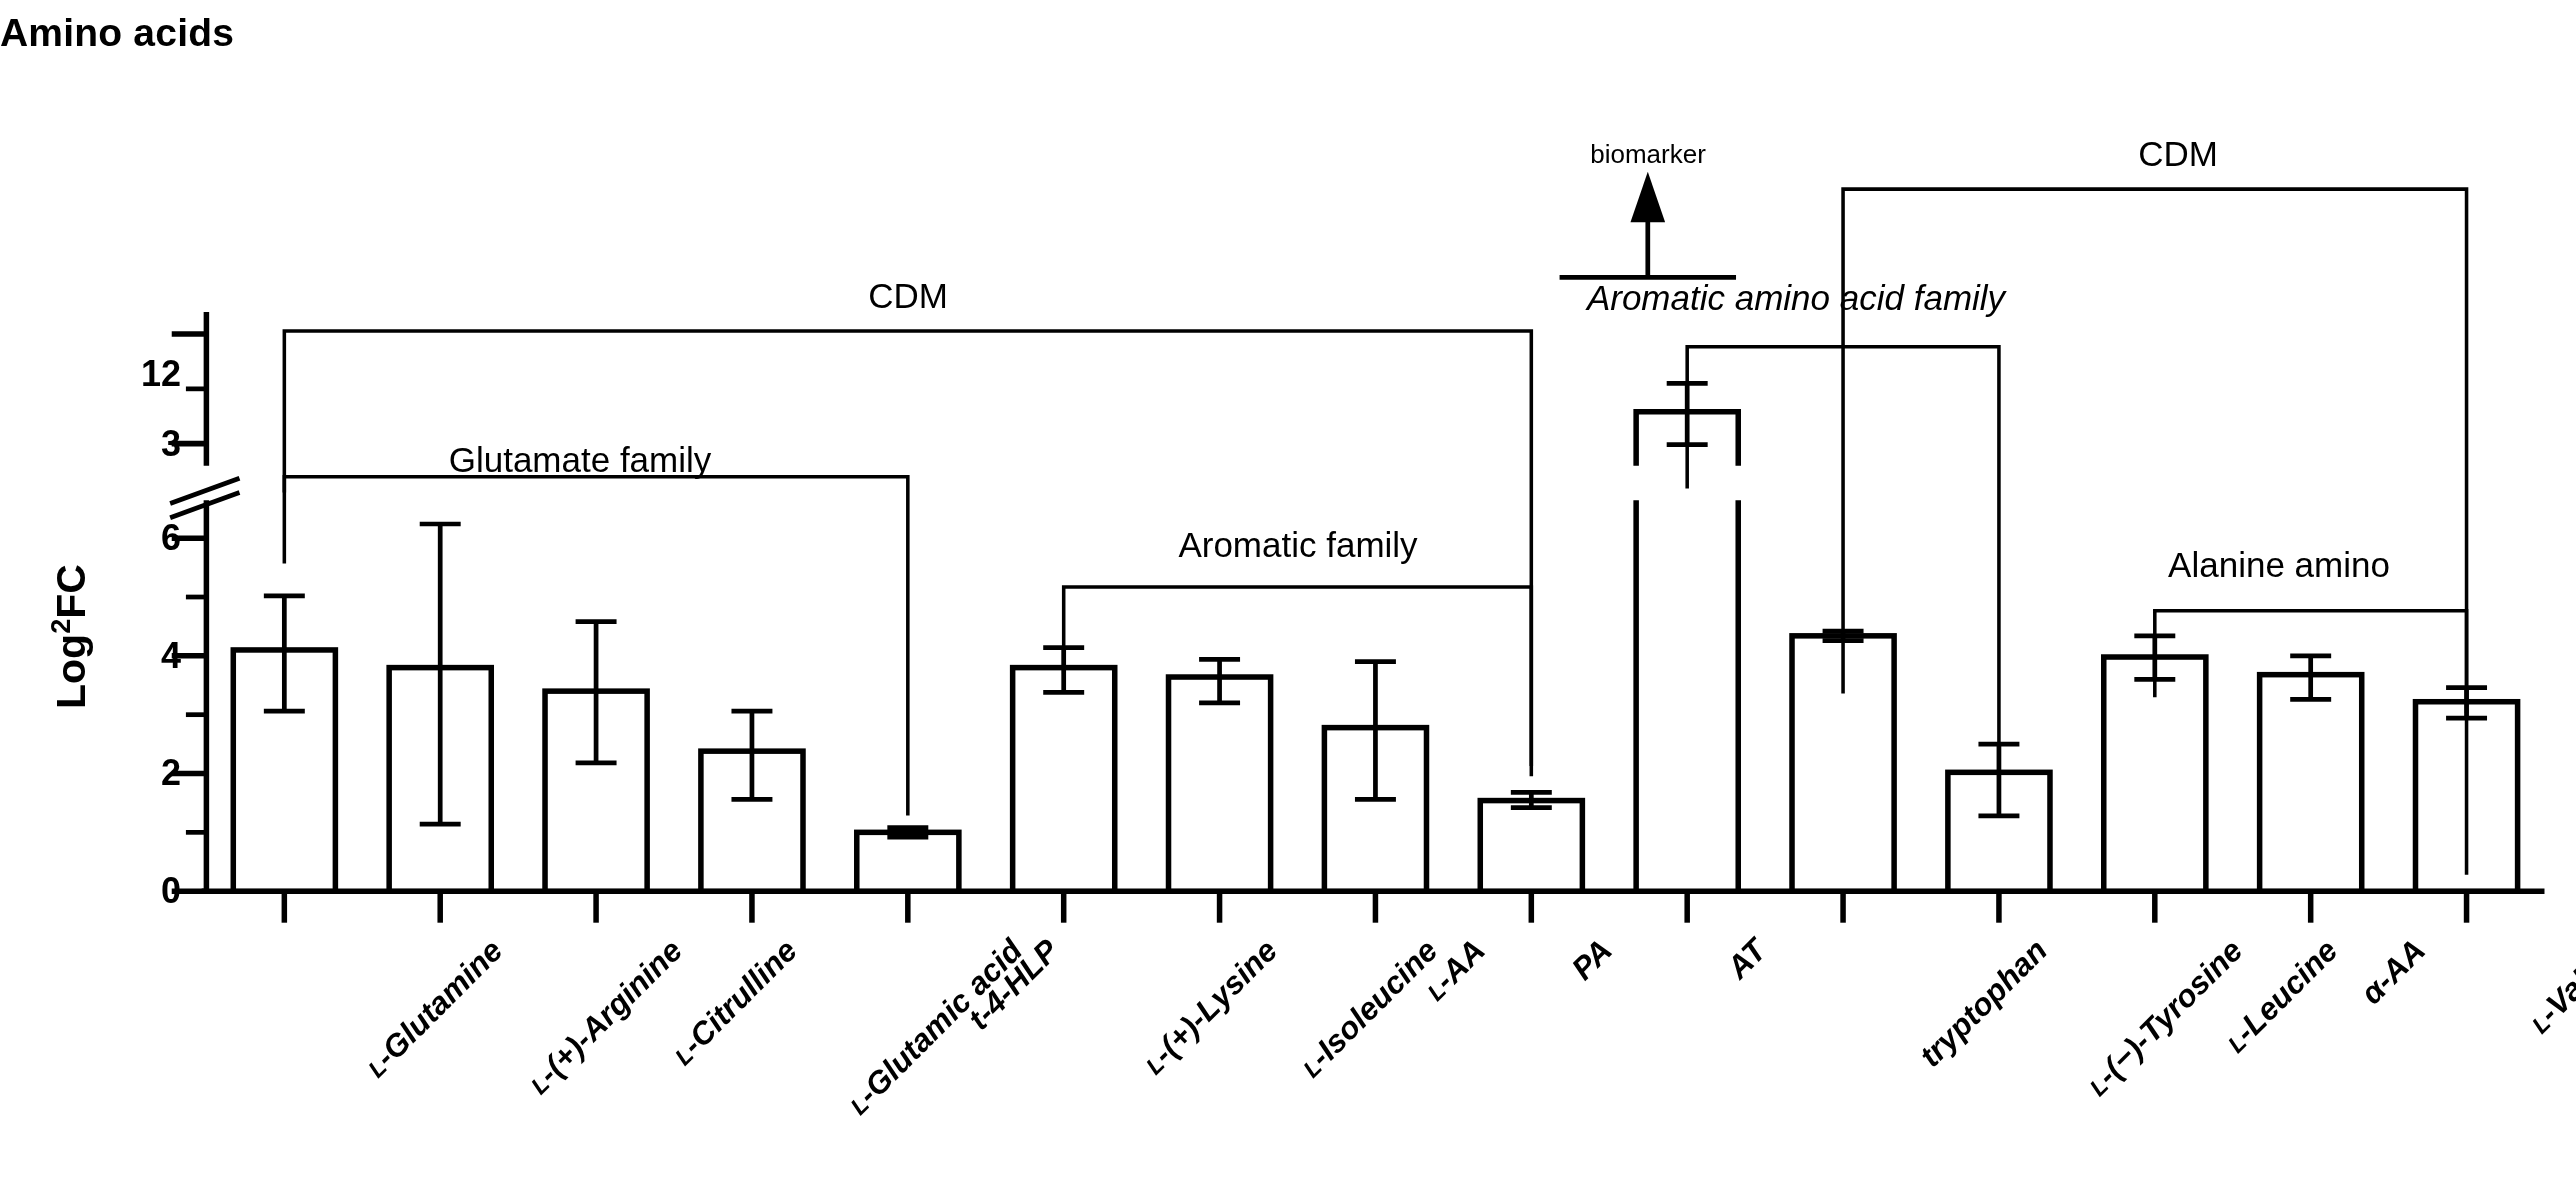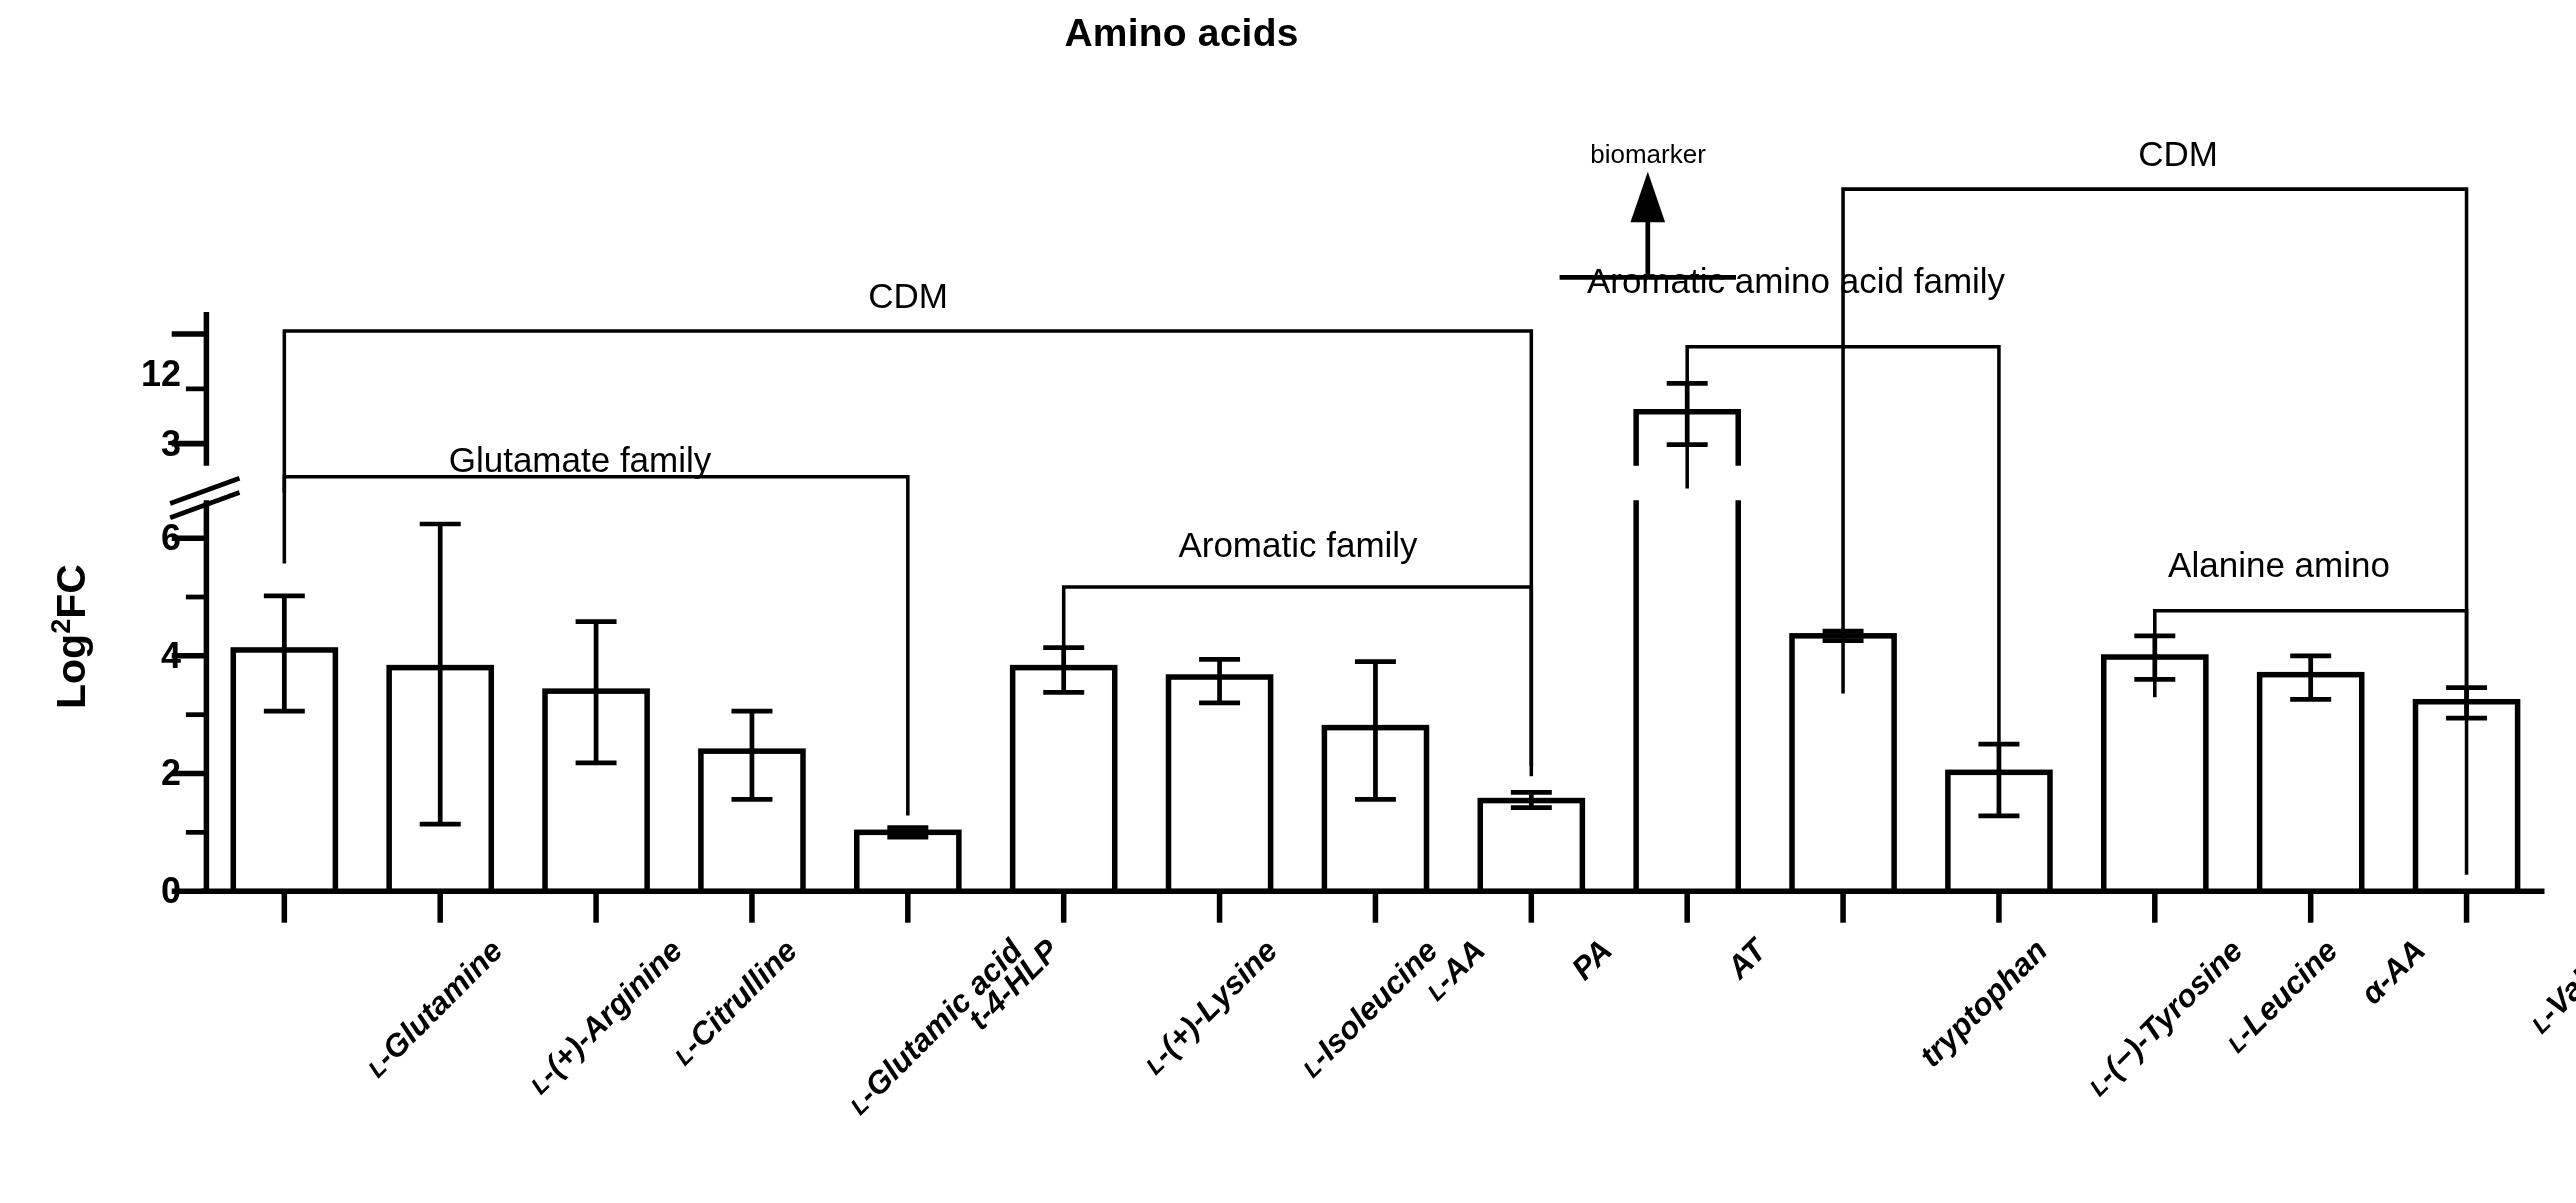--- a/index.html
+++ b/index.html
@@ -2,21 +2,21 @@
 <html style="font-size:12.6px"><head>
 <meta charset="utf-8">
 <style>
   html,body{margin:0;padding:0;background:#ffffff;}
   body{width:2576px;height:1204px;position:relative;overflow:hidden;
        font-family:"Liberation Sans","DejaVu Sans",sans-serif;color:#000;}
 
   #stage{position:absolute;inset:0;}
 
   
-  .chart-title{position:absolute;left:0;top:11px;width:2363px;text-align:center;
+  .chart-title{position:absolute;left:0;top:11px;width:2363px;
     font-size:39px;font-weight:bold;letter-spacing:0.2px;}
 
   
   svg#plot{position:absolute;left:0;top:0;width:2576px;height:1204px;}
   .axisline{stroke:#000;stroke-width:7;fill:none;}
   .tickmaj{stroke:#000;stroke-width:7;}
   .tickmin{stroke:#000;stroke-width:6;}
   .bar{fill:#ffffff;stroke:#000;stroke-width:7;}
   .ebar{stroke:#000;stroke-width:6;fill:none;}
   .bracket{stroke:#000;stroke-width:4.5;fill:none;}
@@ -223,21 +223,21 @@
       <div class="xlabel" style="left: 1864px; top: 932px;"><span>tryptophan</span></div>
       <div class="xlabel" style="left: 2019px; top: 932px;"><span class="sc">L</span><span>-(−)-Tyrosine</span></div>
       <div class="xlabel" style="left: 2175px; top: 932px;"><span class="sc">L</span><span>-Leucine</span></div>
       <div class="xlabel" style="left: 2331px; top: 932px;"><span>α-AA</span></div>
       <div class="xlabel" style="left: 2487px; top: 932px;"><span class="sc">L</span><span>-Valine</span></div>
     </div>
   <div id="annot-layer">
       <div class="ann cdm" style="left: 908px; top: 276px; transform: translateX(-50%);">CDM</div>
       <div class="ann fam" style="left: 580px; top: 440px; transform: translateX(-50%);">Glutamate family</div>
       <div class="ann fam" style="left: 1298px; top: 525px; transform: translateX(-50%);">Aromatic family</div>
-      <div class="ann fam" style="left: 1796px; top: 261px; transform: translateX(-50%);">Aromatic amino acid family</div>
+      <div class="ann fam" style="left: 1796px; top: 278px; transform: translateX(-50%); font-style: italic;">Aromatic amino acid family</div>
       <div class="ann cdm" style="left: 2178px; top: 134px; transform: translateX(-50%);">CDM</div>
       <div class="ann fam" style="left: 2279px; top: 545px; transform: translateX(-50%);">Alanine amino</div>
       <div class="ann bio" style="left: 1648px; top: 139px; transform: translateX(-50%);">biomarker</div>
     </div>
 
   <div class="ylabel" id="ylab" style="left: 46px; top: 709px;"><span>Log</span><sup>2</sup><span>FC</span></div>
 
 </div>
 
 

